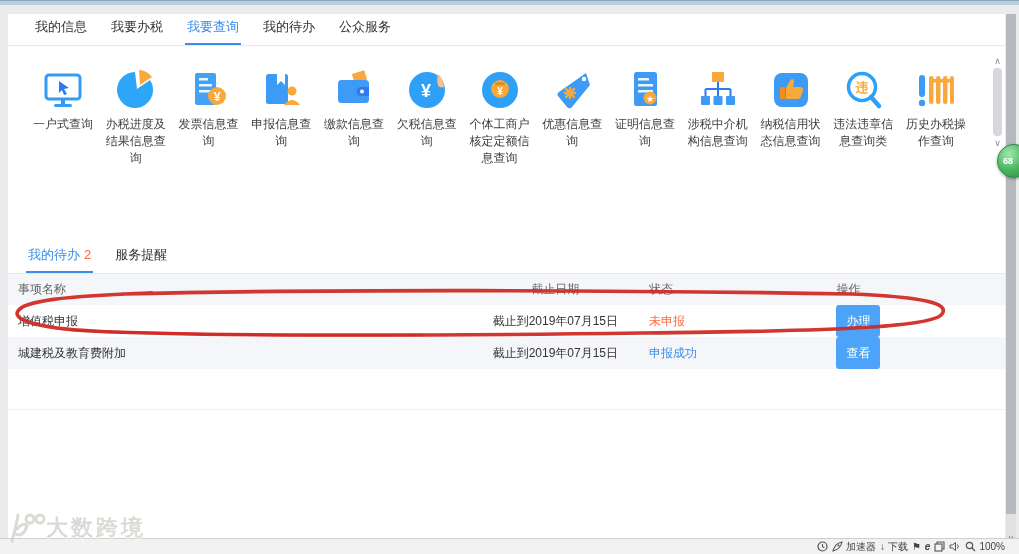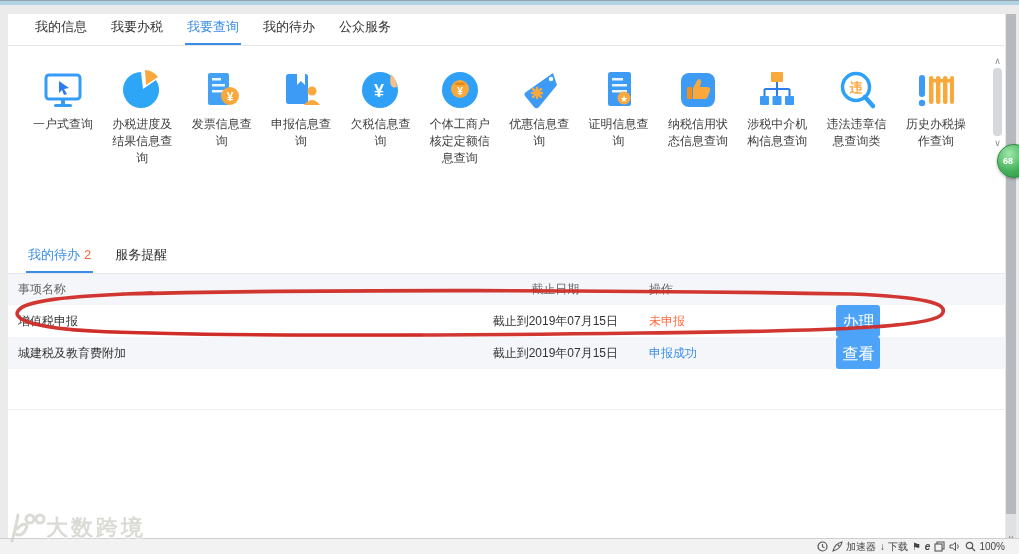--- a/index.html
+++ b/index.html
@@ -41,21 +41,21 @@
               font-size:12px; color:#666; }
   .t-row { display:flex; height:32px; align-items:center; font-size:12px; color:#333; }
   .t-row.alt { background:#f4f6f9; }
   .c1 { width:45.5%; padding-left:10px; }
   .c2 { width:18.8%;text-align:center; }
   .c3 { width:18.8%; }
   .c4 { flex:1; }
   .status-pending { color:#ff6c3e; }
   .status-success { color:#3a8ee6; }
   .act-btn { display:inline-block; min-width:44px; height:32px; line-height:21px; text-align:center;
-             background:#4da3f8; color:#fff; font-size:16px; border:none; border-radius:3px; cursor:pointer; }
+             background:#4da3f8; color:#fff; font-size:12px; border:none; border-radius:3px; cursor:pointer; }
   .t-empty { height:41px; border-bottom:1px solid #eef0f2; }
 
   
   .annotation { position:absolute; left:2px; top:284px; pointer-events:none; z-index:5; }
 
   
   .green-badge { position:absolute; left:997px; top:144px; width:34px; height:34px; border-radius:50%;
     background:radial-gradient(circle at 35% 28%, #9fe8aa, #46b15c 55%, #2d8f44 95%);
     border:1px solid #2c8c42; z-index:6; color:#fff; font-size:9px; font-weight:bold;
     display:flex; align-items:center; justify-content:flex-start; padding-left:5px; cursor:pointer;
@@ -138,20 +138,31 @@
         <svg width="44" height="44" viewBox="0 0 44 44">
           <rect x="7" y="6" width="22" height="30" rx="2.5" fill="#3d9bf5"></rect>
           <polygon points="18,6 26,6 26,17 22,13 18,17" fill="#fff"></polygon>
           <circle cx="33" cy="23" r="4.5" fill="#f9a93c"></circle>
           <path d="M25 37 q8 -10 16 0 Z" fill="#f9a93c"></path>
         </svg>
       </div>
       <div class="q-label">申报信息查询</div>
     </div>
 
+    <div class="q-item">
+      <div class="q-icon">
+        <svg width="44" height="44" viewBox="0 0 44 44">
+          <rect x="21" y="4" width="13" height="10" rx="1" fill="#f9a93c" transform="rotate(-18 27 9)"></rect>
+          <rect x="6" y="12" width="31" height="23" rx="3.5" fill="#3d9bf5"></rect>
+          <path d="M37 19 h-8 a4 4 0 0 0 0 9 h8 Z" fill="#2e7bf0"></path>
+          <circle cx="30" cy="23.5" r="2" fill="#fff"></circle>
+        </svg>
+      </div>
+      <div class="q-label">缴款信息查询</div>
+    </div>
 
     <div class="q-item">
       <div class="q-icon">
         <svg width="44" height="44" viewBox="0 0 44 44">
           <circle cx="22" cy="22" r="18" fill="#2ea0f7"></circle>
           <path d="M33 6 a18 18 0 0 1 6 13 q-9 3 -6 -13 Z" fill="#f7c08a"></path>
           <text x="21" y="29" font-size="18" font-weight="bold" fill="#fff" text-anchor="middle">¥</text>
         </svg>
       </div>
       <div class="q-label">欠税信息查询</div>
@@ -190,31 +201,20 @@
         <svg width="44" height="44" viewBox="0 0 44 44">
           <rect x="11" y="4" width="23" height="34" rx="2.5" fill="#3d9bf5"></rect>
           <rect x="15" y="10" width="11" height="2.5" fill="#fff" opacity=".9"></rect>
           <rect x="15" y="16" width="15" height="2.5" fill="#fff" opacity=".9"></rect>
           <rect x="15" y="22" width="15" height="2.5" fill="#fff" opacity=".9"></rect>
           <circle cx="27" cy="30" r="6.5" fill="#f9a93c"></circle>
           <text x="27" y="33.5" font-size="9" fill="#fff" text-anchor="middle">★</text>
         </svg>
       </div>
       <div class="q-label">证明信息查询</div>
-    </div>
-
-    <div class="q-item">
-      <div class="q-icon">
-        <svg width="44" height="44" viewBox="0 0 44 44">
-          <rect x="5" y="5" width="34" height="34" rx="8" fill="#3d9bf5"></rect>
-          <rect x="11" y="19" width="5" height="12" rx="1" fill="#f08f1e"></rect>
-          <path d="M17 31 v-11 l4.5,-8 q3,-2.5 3.5,1.5 l-1,5.5 h7.5 q3.5,.5 2.5,3.5 l-2.5,7 q-1,1.5 -3,1.5 Z" fill="#f9a93c"></path>
-        </svg>
-      </div>
-      <div class="q-label">纳税信用状态信息查询</div>
     </div>
 
     <div class="q-item">
       <div class="q-icon">
         <svg width="44" height="44" viewBox="0 0 44 44">
           <rect x="16" y="4" width="12" height="10" rx="1" fill="#f9a93c"></rect>
           <g stroke="#2e7bf0" stroke-width="2">
             <line x1="22" y1="14" x2="22" y2="21"></line>
             <line x1="9.5" y1="21" x2="34.5" y2="21"></line>
             <line x1="9.5" y1="21" x2="9.5" y2="28"></line>
@@ -225,20 +225,31 @@
           <rect x="17.5" y="28" width="9" height="9" rx="1" fill="#3d9bf5"></rect>
           <rect x="30" y="28" width="9" height="9" rx="1" fill="#3d9bf5"></rect>
         </svg>
       </div>
       <div class="q-label">涉税中介机构信息查询</div>
     </div>
 
     <div class="q-item">
       <div class="q-icon">
         <svg width="44" height="44" viewBox="0 0 44 44">
+          <rect x="5" y="5" width="34" height="34" rx="8" fill="#3d9bf5"></rect>
+          <rect x="11" y="19" width="5" height="12" rx="1" fill="#f08f1e"></rect>
+          <path d="M17 31 v-11 l4.5,-8 q3,-2.5 3.5,1.5 l-1,5.5 h7.5 q3.5,.5 2.5,3.5 l-2.5,7 q-1,1.5 -3,1.5 Z" fill="#f9a93c"></path>
+        </svg>
+      </div>
+      <div class="q-label">纳税信用状态信息查询</div>
+    </div>
+
+    <div class="q-item">
+      <div class="q-icon">
+        <svg width="44" height="44" viewBox="0 0 44 44">
           <circle cx="21" cy="19" r="13.5" fill="none" stroke="#2ea0f7" stroke-width="3.5"></circle>
           <line x1="30" y1="29" x2="38" y2="38" stroke="#2ea0f7" stroke-width="4.5" stroke-linecap="round"></line>
           <text x="21" y="24" font-size="13" font-weight="bold" fill="#f9a93c" text-anchor="middle">违</text>
         </svg>
       </div>
       <div class="q-label">违法违章信息查询类</div>
     </div>
 
     <div class="q-item">
       <div class="q-icon">
@@ -270,20 +281,21 @@
   <div class="tabs-row" style="height:33px; padding-left:18px;">
     <div class="tab active">
       <span>我的待办</span><span class="tab-badge">2</span>
     </div>
     <div class="tab">服务提醒</div>
   </div>
 
   <div class="t-header">
     <div class="c1">事项名称</div>
     <div class="c2">截止日期</div>
+    <div class="c3">状态</div>
     <div class="c4">操作</div>
   </div>
 
   <div class="t-row">
     <div class="c1">增值税申报</div>
     <div class="c2">截止到2019年07月15日</div>
     <div class="c3 status-pending">未申报</div>
     <div class="c4"><button class="act-btn">办理</button></div>
   </div>
 

